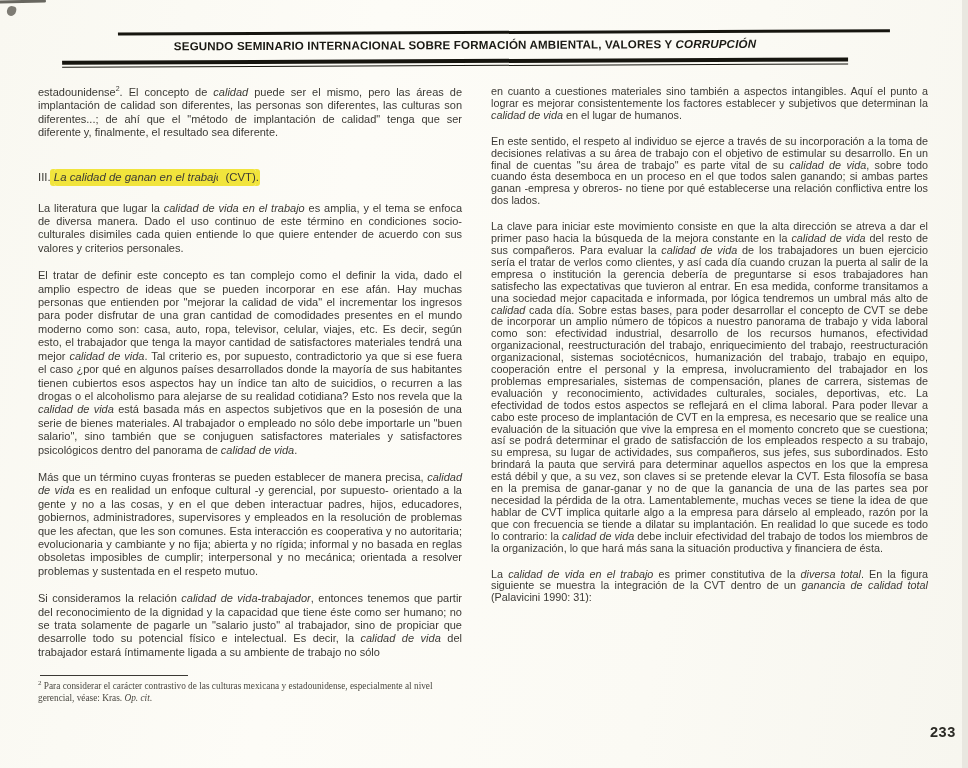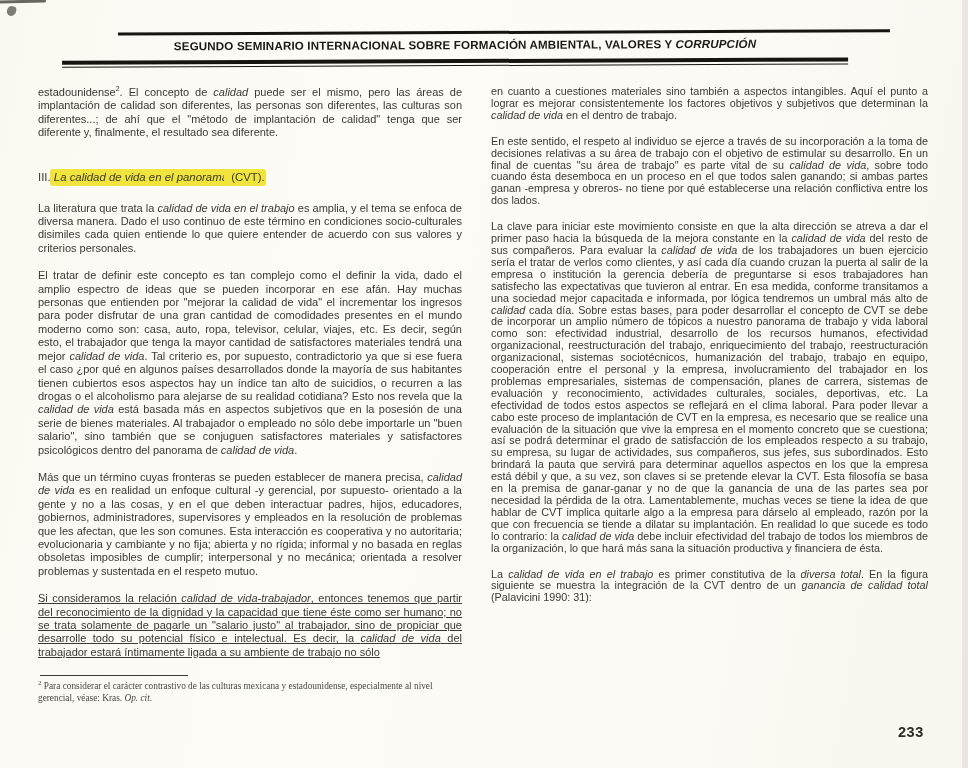--- a/index.html
+++ b/index.html
@@ -28,41 +28,41 @@
   .rule-bottom .thick{height:4px;background:#16150f;}
   .rule-bottom .thin{margin-top:2px;height:1px;background:#16150f;}
 
   
   .col{position:absolute;top:86px;text-align:justify;}
   .col-left{left:38px;width:424px;font-size:11px;line-height:13.4px;}
   .col-right{left:491px;width:437px;font-size:10.8px;line-height:11.9px;}
   .col p{margin:0 0 14px 0;}
   .col-left p.intro{margin-bottom:30px;}
   .col-left h3{margin:0 0 17px 0;font-size:11.4px;font-weight:normal;line-height:15px;}
-  .col-left p.pre-footnote{margin-bottom:6px;text-decoration:underline;}
+  .col-left p.pre-footnote{margin-bottom:6px;}
 
   .it{font-style:italic;}
   .sup{vertical-align:super;font-size:7px;line-height:0;}
   .hl{
     background:var(--hl,#f1e43c);
     box-shadow:-4px 0 0 var(--hl,#f1e43c),4px 0 0 var(--hl,#f1e43c);
     border-radius:3px;
     padding:2px 0 3px 0;
   }
 
   
   .footnote{margin-top:16px;}
   .footnote-rule{width:148px;border-top:1.4px solid #3b3934;margin:0 0 5px 2px;}
   .footnote-text{
     font-family:"Liberation Serif",serif;font-size:9.3px;line-height:11.8px;
     color:#4a4841;text-align:left;margin:0;
   }
 
   .page-number{
-    position:absolute;left:898px;top:724px;
+    position:absolute;left:930px;top:724px;
     font-size:14.5px;font-weight:bold;color:#2c2b26;letter-spacing:.5px;
   }
 </style>
 </head>
 <body>
 
 <div class="page">
 
   <div class="smudge-a"></div>
   <div class="smudge-b"></div>
@@ -71,33 +71,33 @@
     <div class="rule-top"></div>
     <div class="header-title"><span>SEGUNDO SEMINARIO INTERNACIONAL SOBRE FORMACIÓN AMBIENTAL, VALORES Y </span><span class="it">CORRUPCIÓN</span></div>
     <div class="rule-bottom">
       <div class="thick"></div>
       <div class="thin"></div>
     </div>
   </div>
 
   <div class="col col-left">
     <p class="intro"><span>estadounidense</span><span class="sup">2</span><span>. El concepto de </span><span class="it">calidad</span><span> puede ser el mismo, pero las áreas de implantación de calidad son diferentes, las personas son diferentes, las culturas son diferentes...; de ahí que el "método de implantación de calidad" tenga que ser diferente y, finalmente, el resultado sea diferente.</span></p>
-    <h3><span>III. </span><span class="it hl">La calidad de vida en el panorama</span><span class="hl"> (CVT)</span><span>.</span></h3>
-    <p><span>La literatura que trata la </span><span class="it">calidad de vida en el trabajo</span><span> es amplia, y el tema se enfoca de diversa manera. Dado el uso continuo de este término en condiciones socio-culturales disimiles cada quien entiende lo que quiere entender de acuerdo con sus valores y criterios personales.</span></p>
+    <h3><span>III. </span><span class="it hl">La calidad de ganan en el trabajo</span><span class="hl"> (CVT)</span><span>.</span></h3>
+    <p><span>La literatura que lugar la </span><span class="it">calidad de vida en el trabajo</span><span> es amplia, y el tema se enfoca de diversa manera. Dado el uso continuo de este término en condiciones socio-culturales disimiles cada quien entiende lo que quiere entender de acuerdo con sus valores y criterios personales.</span></p>
     <p><span>El tratar de definir este concepto es tan complejo como el definir la vida, dado el amplio espectro de ideas que se pueden incorporar en ese afán. Hay muchas personas que entienden por "mejorar la calidad de vida" el incrementar los ingresos para poder disfrutar de una gran cantidad de comodidades presentes en el mundo moderno como son: casa, auto, ropa, televisor, celular, viajes, etc. Es decir, según esto, el trabajador que tenga la mayor cantidad de satisfactores materiales tendrá una mejor </span><span class="it">calidad de vida</span><span>. Tal criterio es, por supuesto, contradictorio ya que si ese fuera el caso ¿por qué en algunos países desarrollados donde la mayoría de sus habitantes tienen cubiertos esos aspectos hay un índice tan alto de suicidios, o recurren a las drogas o el alcoholismo para alejarse de su realidad cotidiana? Esto nos revela que la </span><span class="it">calidad de vida</span><span> está basada más en aspectos subjetivos que en la posesión de una serie de bienes materiales. Al trabajador o empleado no sólo debe importarle un "buen salario", sino también que se conjuguen satisfactores materiales y satisfactores psicológicos dentro del panorama de </span><span class="it">calidad de vida</span><span>.</span></p>
     <p><span>Más que un término cuyas fronteras se pueden establecer de manera precisa, </span><span class="it">calidad de vida</span><span> es en realidad un enfoque cultural -y gerencial, por supuesto- orientado a la gente y no a las cosas, y en el que deben interactuar padres, hijos, educadores, gobiernos, administradores, supervisores y empleados en la resolución de problemas que les afectan, que les son comunes. Esta interacción es cooperativa y no autoritaria; evolucionaria y cambiante y no fija; abierta y no rígida; informal y no basada en reglas obsoletas imposibles de cumplir; interpersonal y no mecánica; orientada a resolver problemas y sustentada en el respeto mutuo.</span></p>
     <p class="pre-footnote"><span>Si consideramos la relación </span><span class="it">calidad de vida-trabajador</span><span>, entonces tenemos que partir del reconocimiento de la dignidad y la capacidad que tiene éste como ser humano; no se trata solamente de pagarle un "salario justo" al trabajador, sino de propiciar que desarrolle todo su potencial físico e intelectual. Es decir, la </span><span class="it">calidad de vida</span><span> del trabajador estará íntimamente ligada a su ambiente de trabajo no sólo</span></p>
     <div class="footnote">
       <div class="footnote-rule"></div>
       <p class="footnote-text"><span class="sup">2</span><span>  Para considerar el carácter contrastivo de las culturas mexicana y estadounidense, especialmente al nivel gerencial, véase: Kras. </span><span class="it">Op. cit</span><span>.</span></p>
     </div>
   </div>
 
   <div class="col col-right">
-    <p><span>en cuanto a cuestiones materiales sino también a aspectos intangibles. Aquí el punto a lograr es mejorar consistentemente los factores objetivos y subjetivos que determinan la </span><span class="it">calidad de vida</span><span> en el dentro de trabajo.</span></p>
+    <p><span>en cuanto a cuestiones materiales sino también a aspectos intangibles. Aquí el punto a lograr es mejorar consistentemente los factores establecer y subjetivos que determinan la </span><span class="it">calidad de vida</span><span> en el lugar de humanos.</span></p>
     <p><span>En este sentido, el respeto al individuo se ejerce a través de su incorporación a la toma de decisiones relativas a su área de trabajo con el objetivo de estimular su desarrollo. En un final de cuentas "su área de trabajo" es parte vital de su </span><span class="it">calidad de vida</span><span>, sobre todo cuando ésta desemboca en un proceso en el que todos salen ganando; si ambas partes ganan -empresa y obreros- no tiene por qué establecerse una relación conflictiva entre los dos lados.</span></p>
     <p><span>La clave para iniciar este movimiento consiste en que la alta dirección se atreva a dar el primer paso hacia la búsqueda de la mejora constante en la </span><span class="it">calidad de vida</span><span> del resto de sus compañeros. Para evaluar la </span><span class="it">calidad de vida</span><span> de los trabajadores un buen ejercicio sería el tratar de verlos como clientes, y así cada día cuando cruzan la puerta al salir de la empresa o institución la gerencia debería de preguntarse si esos trabajadores han satisfecho las expectativas que tuvieron al entrar. En esa medida, conforme transitamos a una sociedad mejor capacitada e informada, por lógica tendremos un umbral más alto de </span><span class="it">calidad</span><span> cada día. Sobre estas bases, para poder desarrollar el concepto de CVT se debe de incorporar un amplio número de tópicos a nuestro panorama de trabajo y vida laboral como son: efectividad industrial, desarrollo de los recursos humanos, efectividad organizacional, reestructuración del trabajo, enriquecimiento del trabajo, reestructuración organizacional, sistemas sociotécnicos, humanización del trabajo, trabajo en equipo, cooperación entre el personal y la empresa, involucramiento del trabajador en los problemas empresariales, sistemas de compensación, planes de carrera, sistemas de evaluación y reconocimiento, actividades culturales, sociales, deportivas, etc. La efectividad de todos estos aspectos se reflejará en el clima laboral. Para poder llevar a cabo este proceso de implantación de CVT en la empresa, es necesario que se realice una evaluación de la situación que vive la empresa en el momento concreto que se cuestiona; así se podrá determinar el grado de satisfacción de los empleados respecto a su trabajo, su empresa, su lugar de actividades, sus compañeros, sus jefes, sus subordinados. Esto brindará la pauta que servirá para determinar aquellos aspectos en los que la empresa está débil y que, a su vez, son claves si se pretende elevar la CVT. Esta filosofía se basa en la premisa de ganar-ganar y no de que la ganancia de una de las partes sea por necesidad la pérdida de la otra. Lamentablemente, muchas veces se tiene la idea de que hablar de CVT implica quitarle algo a la empresa para dárselo al empleado, razón por la que con frecuencia se tiende a dilatar su implantación. En realidad lo que sucede es todo lo contrario: la </span><span class="it">calidad de vida</span><span> debe incluir efectividad del trabajo de todos los miembros de la organización, lo que hará más sana la situación productiva y financiera de ésta.</span></p>
     <p><span>La </span><span class="it">calidad de vida en el trabajo</span><span> es primer constitutiva de la </span><span class="it">diversa total</span><span>. En la figura siguiente se muestra la integración de la CVT dentro de un </span><span class="it">ganancia de calidad total</span><span> (Palavicini 1990: 31):</span></p>
   </div>
 
   <div class="page-number">233</div>
 
 </div>
 
 </body></html>

